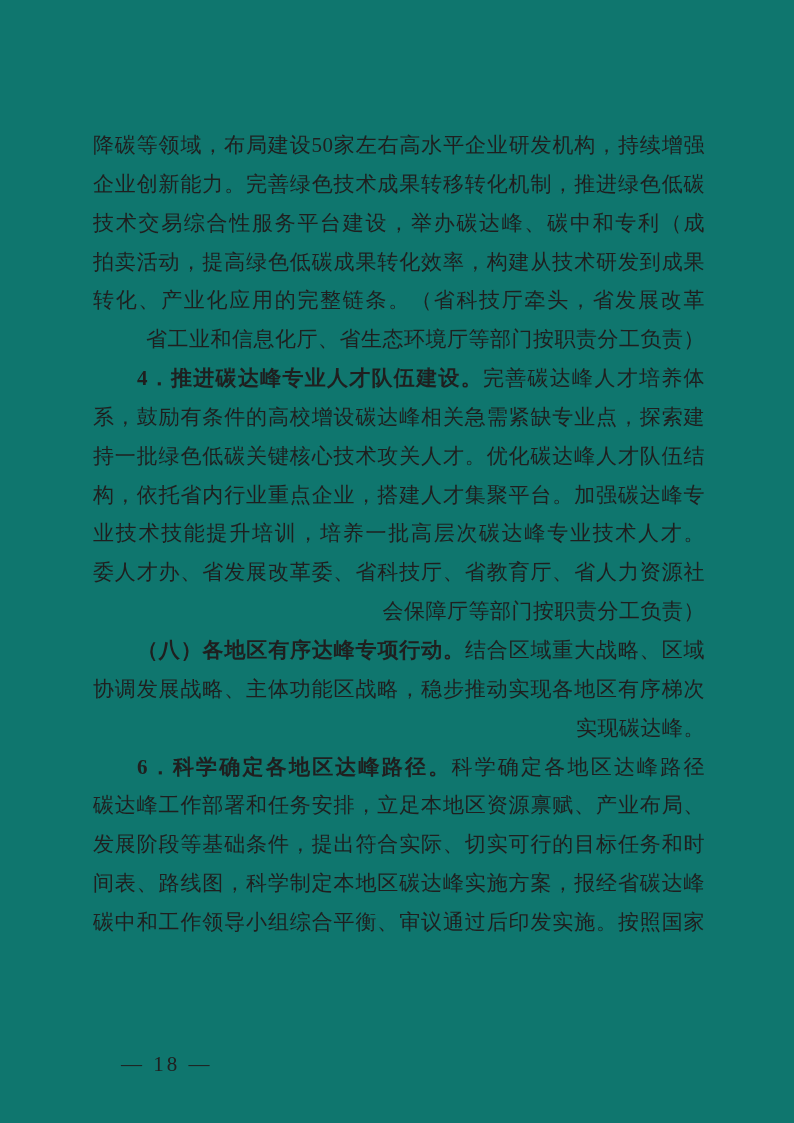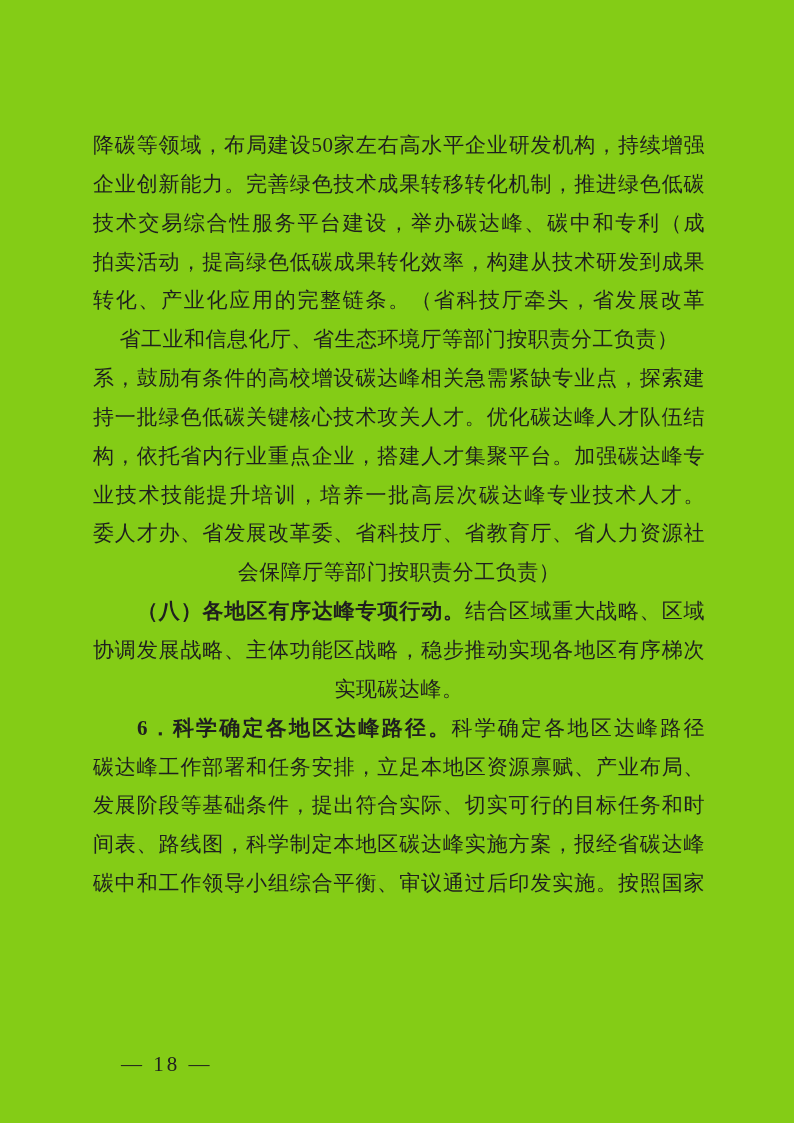--- a/index.html
+++ b/index.html
@@ -10,36 +10,36 @@
   body {
     width: 794px;
     height: 1123px;
     position: relative;
     font-family: "Liberation Serif", "DejaVu Serif", serif;
     overflow: hidden;
   }
   .page {
     position: absolute;
     inset: 0;
-    background: #84cc16;
+    background: #0f766e;
   }
   .content {
     position: absolute;
     left: 93px;
     top: 126px;
     width: 612px;
     color: #1f1f1f;
   }
   .line {
     font-size: 21px;
     line-height: 38.85px;
     height: 38.85px;
     overflow: hidden;
     letter-spacing: 0.5px;
-    text-align: center;
+    text-align: right;
   }
   .line.justify {
     text-align: justify;
     text-align-last: justify;
     text-justify: inter-character;
   }
   .line.indent {
     text-indent: 44px;
   }
   .bold {
@@ -58,20 +58,21 @@
 <body>
 
 <div class="page">
   <main class="content">
       <div class="line justify"><span>降碳等领域，布局建设50家左右高水平企业研发机构，持续增强</span></div>
       <div class="line justify"><span>企业创新能力。完善绿色技术成果转移转化机制，推进绿色低碳</span></div>
       <div class="line justify"><span>技术交易综合性服务平台建设，举办碳达峰、碳中和专利（成果）</span></div>
       <div class="line justify"><span>拍卖活动，提高绿色低碳成果转化效率，构建从技术研发到成果</span></div>
       <div class="line justify"><span>转化、产业化应用的完整链条。（省科技厅牵头，省发展改革委、</span></div>
       <div class="line"><span>省工业和信息化厅、省生态环境厅等部门按职责分工负责）</span></div>
+      <div class="line justify indent"><span class="bold">4．推进碳达峰专业人才队伍建设。</span><span>完善碳达峰人才培养体</span></div>
       <div class="line justify"><span>系，鼓励有条件的高校增设碳达峰相关急需紧缺专业点，探索建</span></div>
       <div class="line justify"><span>持一批绿色低碳关键核心技术攻关人才。优化碳达峰人才队伍结</span></div>
       <div class="line justify"><span>构，依托省内行业重点企业，搭建人才集聚平台。加强碳达峰专</span></div>
       <div class="line justify"><span>业技术技能提升培训，培养一批高层次碳达峰专业技术人才。（省</span></div>
       <div class="line justify"><span>委人才办、省发展改革委、省科技厅、省教育厅、省人力资源社</span></div>
       <div class="line"><span>会保障厅等部门按职责分工负责）</span></div>
       <div class="line justify indent"><span class="bold">（八）各地区有序达峰专项行动。</span><span>结合区域重大战略、区域</span></div>
       <div class="line justify"><span>协调发展战略、主体功能区战略，稳步推动实现各地区有序梯次</span></div>
       <div class="line"><span>实现碳达峰。</span></div>
       <div class="line justify indent"><span class="bold">6．科学确定各地区达峰路径。</span><span>科学确定各地区达峰路径</span></div>

